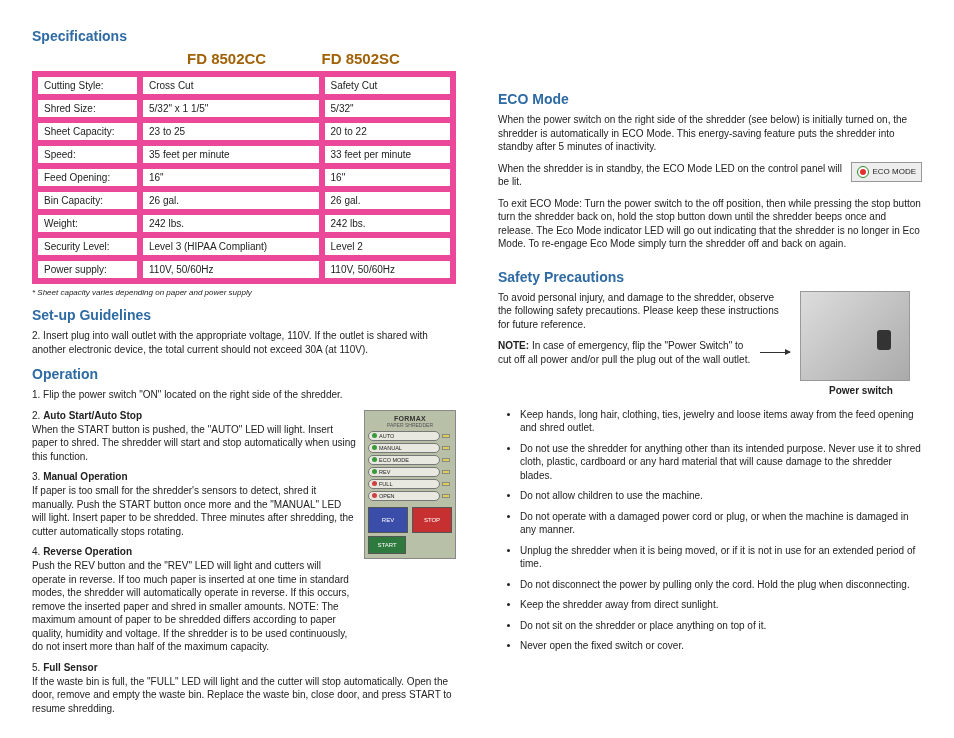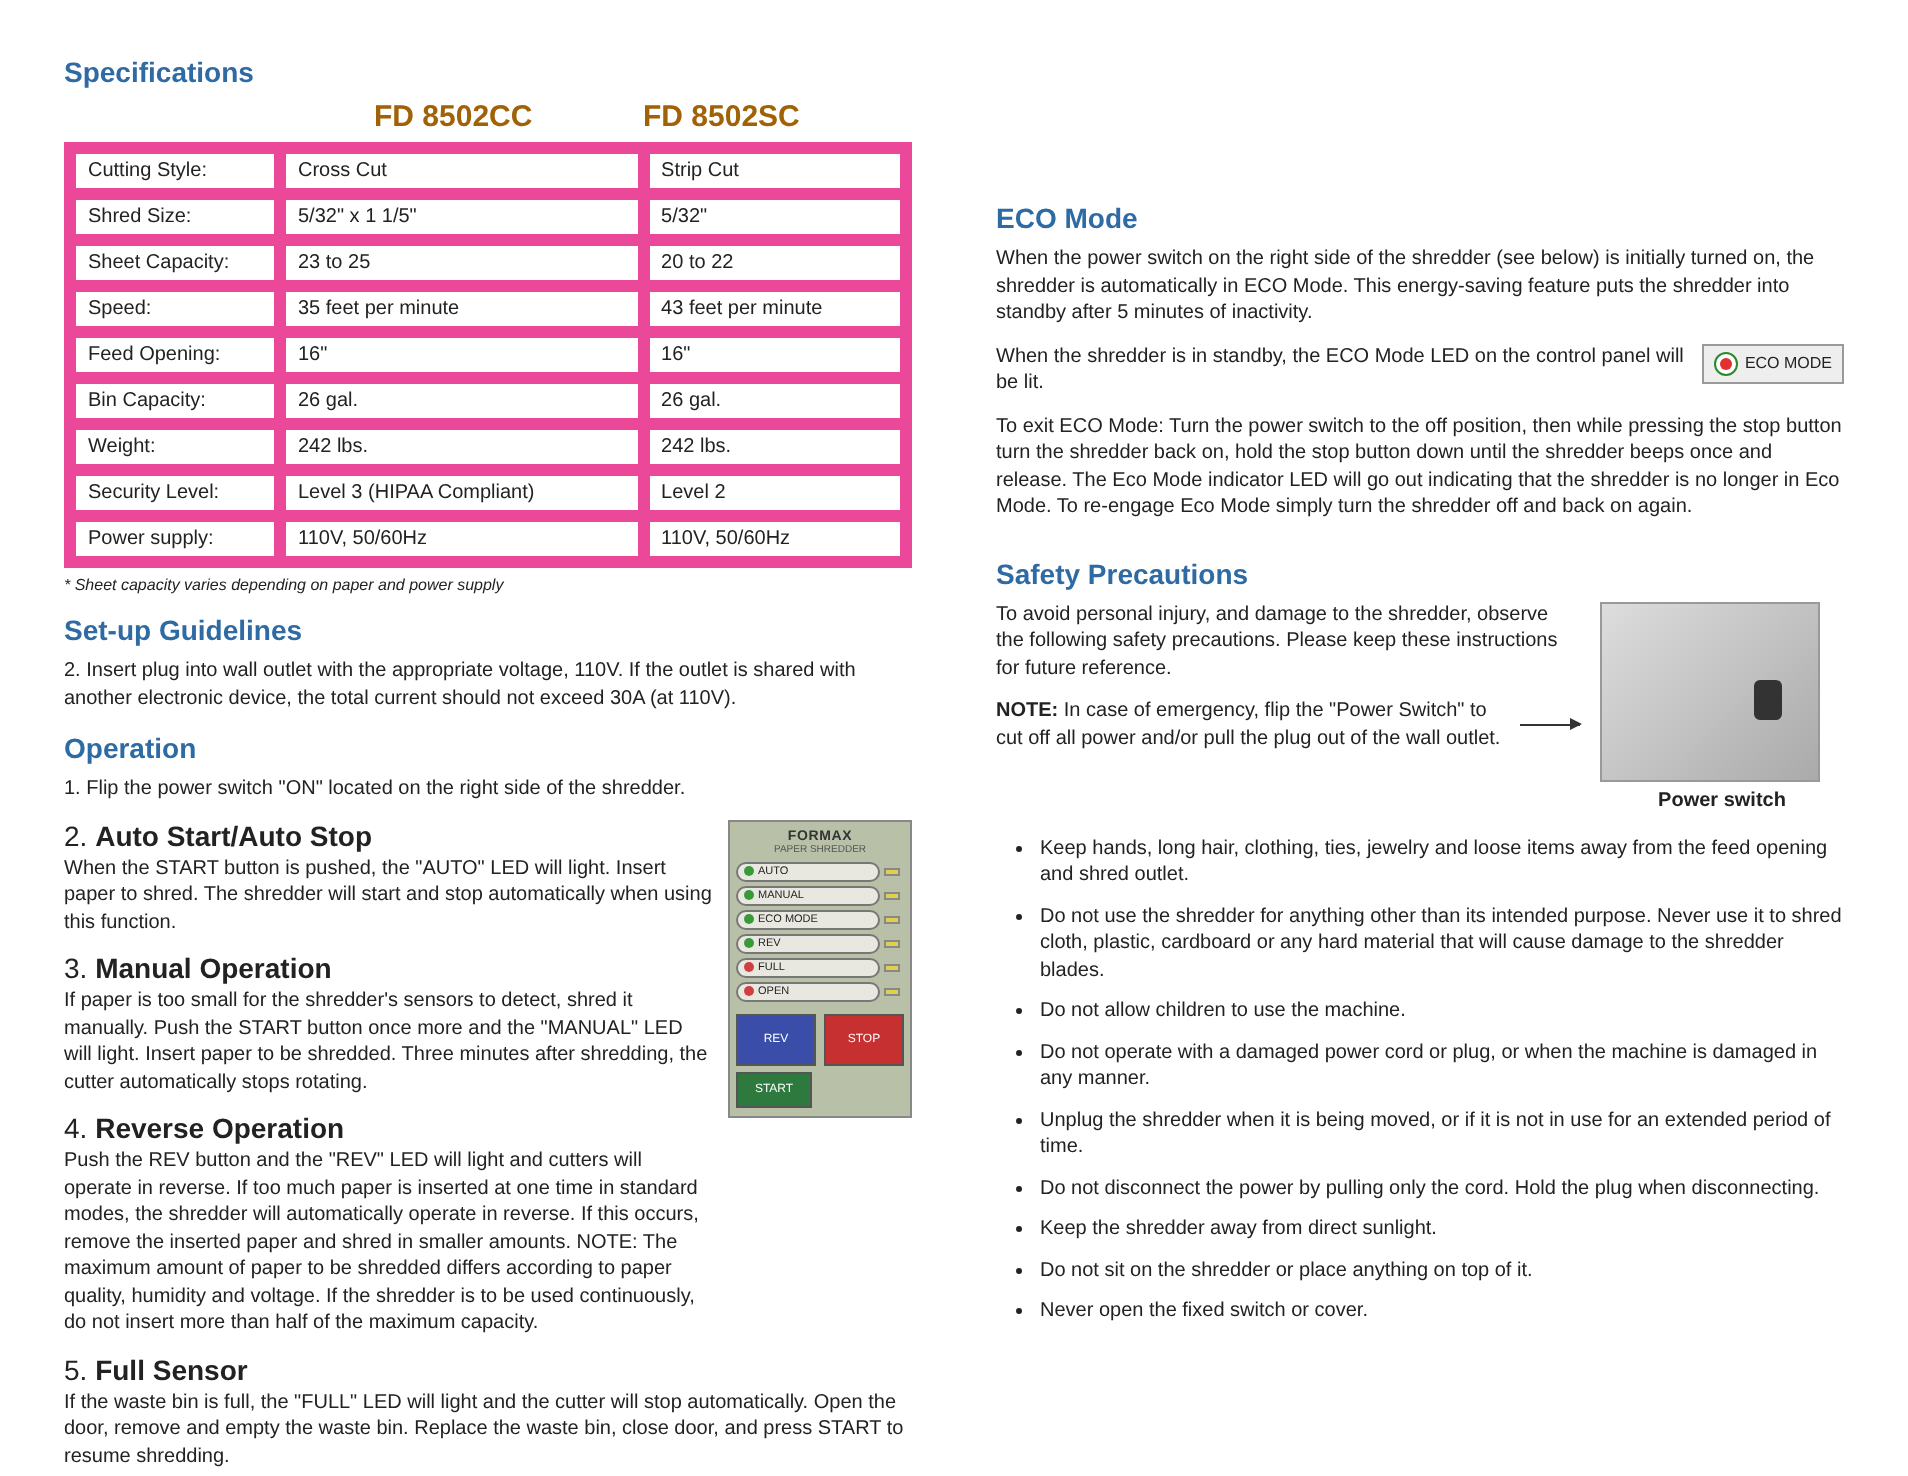--- a/index.html
+++ b/index.html
@@ -8,21 +8,21 @@
   .col { flex:1; }
   h2.section { color:#2e6aa3; font-size:14px; font-weight:bold; margin-bottom:6px; }
   h2.section.tight { margin-top:10px; }
   .model-header { display:flex; padding-left:155px; margin-bottom:4px; }
   .model-header div { flex:1; font-weight:bold; font-size:15px; color:#a16207; }
   table.spec { width:100%; border-collapse:collapse; margin-bottom:4px; }
   table.spec td { border:6px solid #ec4899; padding:3px 6px; font-size:10px; }
   table.spec td:first-child { width:105px; }
   .footnote { font-size:8px; font-style:italic; margin-bottom:10px; }
   p.body { font-size:10px; line-height:1.35; margin-bottom:8px; }
-  .numhead { font-size:14px; margin-bottom:2px; }
+  .numhead { font-size:10px; margin-bottom:2px; }
   .numhead b { font-weight:bold; }
   .opblock { margin-bottom:8px; }
   .op-flex { display:flex; gap:8px; align-items:flex-start; }
   .op-text { flex:1; }
   .panel { width:92px; background:#b9c0a8; border:1px solid #888; padding:4px 3px; font-size:6px; }
   .panel-title { text-align:center; font-weight:bold; font-size:7px; letter-spacing:0.3px; color:#333; }
   .panel-sub { text-align:center; font-size:5px; color:#555; margin-bottom:3px; }
   .panel-row { display:flex; align-items:center; margin-bottom:2px; gap:2px; }
   .panel-btn { flex:1; background:#e8e8e0; border:1px solid #777; border-radius:7px; display:flex; align-items:center; padding:1px 3px; gap:2px; font-size:5.5px; }
   .dot { width:5px; height:5px; border-radius:50%; flex-shrink:0; }
@@ -55,36 +55,36 @@
     <h2 class="section">Specifications</h2>
     <div class="model-header">
       <div>FD 8502CC</div>
       <div>FD 8502SC</div>
     </div>
     <table class="spec">
       <tbody id="spec-body">
           <tr>
             <td>Cutting Style:</td>
             <td>Cross Cut</td>
-            <td>Strip Cut</td>
+            <td>Safety Cut</td>
           </tr>
           <tr>
             <td>Shred Size:</td>
             <td>5/32" x 1 1/5"</td>
             <td>5/32"</td>
           </tr>
           <tr>
             <td>Sheet Capacity:</td>
             <td>23 to 25</td>
             <td>20 to 22</td>
           </tr>
           <tr>
             <td>Speed:</td>
             <td>35 feet per minute</td>
-            <td>43 feet per minute</td>
+            <td>33 feet per minute</td>
           </tr>
           <tr>
             <td>Feed Opening:</td>
             <td>16"</td>
             <td>16"</td>
           </tr>
           <tr>
             <td>Bin Capacity:</td>
             <td>26 gal.</td>
             <td>26 gal.</td>

